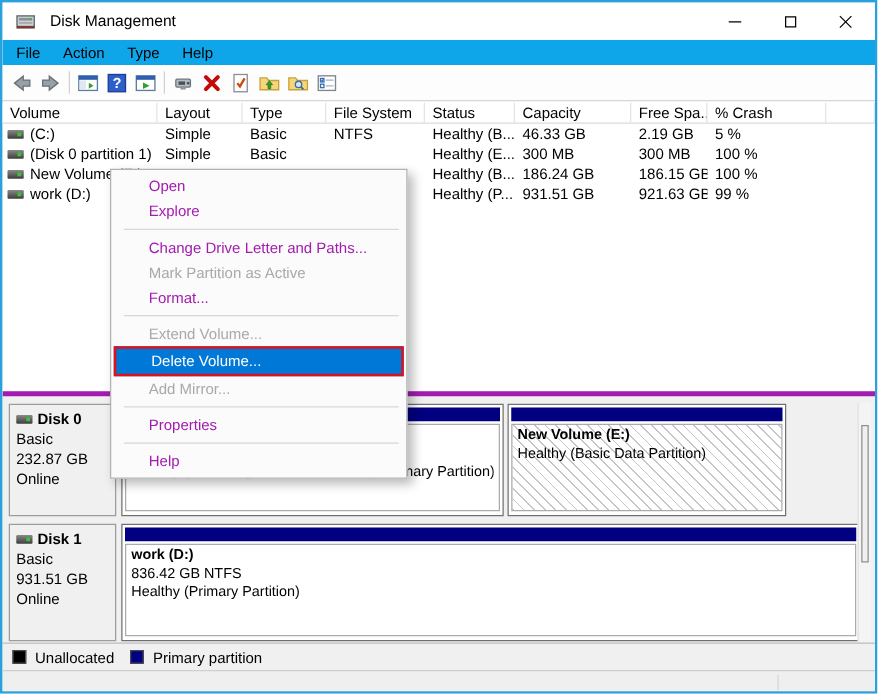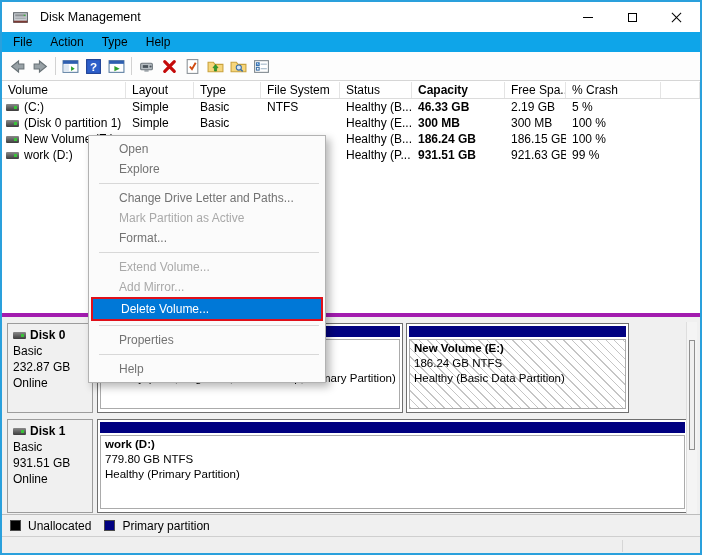--- a/index.html
+++ b/index.html
@@ -26,21 +26,21 @@
   .toolbar { position:absolute; left:0; top:50px; right:0; height:29px; background:#fdfdfd; border-bottom:1px solid #d6d6d6; display:flex; align-items:center; padding-left:4px; }
   .tool-btn { width:23px; height:22px; display:flex; align-items:center; justify-content:center; }
   .tool-sep { width:1px; height:18px; background:#d2d2d2; margin:0 3px; }
 
   
   .listpane { position:absolute; left:0; top:80px; right:0; height:231px; background:#fff; }
   .lv-header { display:flex; height:17px; border-bottom:1px solid #dcdcdc; background:#fff; }
   .lv-hcell { font-size:12px; color:#000; padding:1px 0 0 6px; border-right:1px solid #e4e4e4; white-space:nowrap; overflow:hidden; }
   .lv-row { display:flex; height:16px; align-items:center; }
   .lv-cell { font-size:12px; color:#000; padding-left:6px; white-space:nowrap; overflow:hidden; height:16px; line-height:16px; }
-  .c-vol{width:124px;} .c-lay{width:68px;} .c-typ{width:67px;} .c-fs{width:79px;} .c-st{width:72px;} .c-cap{width:93px;font-weight:bold;} .c-free{width:61px;} .c-pct{width:95px;} .c-end{flex:1;}
+  .c-vol{width:124px;} .c-lay{width:68px;} .c-typ{width:67px;} .c-fs{width:79px;} .c-st{width:72px;} .c-cap{width:93px;} .c-free{width:61px;} .c-pct{width:95px;} .c-end{flex:1;}
   .vol-first { display:flex; align-items:center; gap:5px; padding-left:4px; }
   .drive-ico { width:13px; height:7px; background:linear-gradient(#8a8a8a,#3c3c3c); border-radius:1px; position:relative; flex:0 0 auto; }
   .drive-ico::after { content:""; position:absolute; right:2px; top:2px; width:3px; height:3px; background:#39c239; }
 
   
   .diskpane { position:absolute; left:0; top:311px; right:0; height:201px; background:#f0f0f0; border-top:4px solid #a21caf; }
   .disk-label { position:absolute; left:5px; width:86px; background:#f0f0f0; border:1px solid #9c9c9c; padding:3px 5px; }
   .disk-label .dname { display:flex; align-items:center; gap:4px; font-size:12px; font-weight:bold; color:#000; line-height:16px; }
   .disk-label .dline { font-size:12px; color:#000; line-height:16px; white-space:nowrap; }
   .partition { position:absolute; border:1px solid #6f6f6f; background:#fff; }
@@ -54,21 +54,21 @@
 
   
   .legendbar { position:absolute; left:0; top:512px; right:0; height:22px; background:#f0f0f0; border-top:1px solid #bcbcbc; display:flex; align-items:center; padding-left:8px; gap:7px; }
   .legend-sq { width:11px; height:11px; border:1px solid #4a4a4a; flex:0 0 auto; }
   .legend-label { font-size:12px; color:#000; margin-right:6px; }
   .statusbar { position:absolute; left:0; top:534px; right:0; height:17px; background:#efefef; border-top:1px solid #cfcfcf; }
   .status-sep { position:absolute; left:620px; top:3px; width:1px; height:12px; background:#d6d6d6; }
 
   
   .context-menu { position:absolute; left:86px; top:133px; width:238px; background:#fbfbfb; border:1px solid #b2b2b2; box-shadow:4px 4px 8px rgba(0,0,0,.28); padding:3px 0; z-index:50; }
-  .cm-item { height:20px; line-height:20px; font-size:12px; color:#737373; padding-left:30px; white-space:nowrap; }
+  .cm-item { height:20px; line-height:20px; font-size:12px; color:#a21caf; padding-left:30px; white-space:nowrap; }
   .cm-item.disabled { color:#a9a9a9; }
   .cm-sep { height:1px; background:#d8d8d8; margin:4px 6px 4px 10px; }
   .cm-item.highlight { height:24px; margin:0 2px; border:2px solid #e0101a; background:#0078d7; color:#fff; line-height:20px; padding-left:28px; }
 </style>
 </head>
 <body>
 
 <div class="window">
 
   <div class="titlebar">
@@ -264,39 +264,38 @@
       <div class="p-content" style="height:70px;">
         <div class="p-line b">(C:)</div>
         <div class="p-line">46.33 GB NTFS</div>
         <div class="p-line">Healthy (Boot, Page File, Crash Dump, Primary Partition)</div>
       </div>
     </div>
     <div class="partition" style="left:404px; top:6px; width:223px; height:90px;">
       <div class="p-strip"></div>
       <div class="p-content hatched" style="height:70px;">
         <div class="p-line b">New Volume  (E:)</div>
-        <div class="p-line">186.24 GB NTFS</div>
         <div class="p-line">Healthy (Basic Data Partition)</div>
       </div>
     </div>
 
     <div class="disk-label" style="top:102px; height:94px;">
       <div class="dname">
           <span class="drive-ico"></span>
           <span>Disk 1</span>
         </div>
       <div class="dline">Basic</div>
       <div class="dline">931.51 GB</div>
       <div class="dline">Online</div>
     </div>
     <div class="partition" style="left:95px; top:102px; width:591px; height:94px;">
       <div class="p-strip"></div>
       <div class="p-content" style="height:74px;">
         <div class="p-line b">work  (D:)</div>
-        <div class="p-line">779.80 GB NTFS</div>
+        <div class="p-line">836.42 GB NTFS</div>
         <div class="p-line">Healthy (Primary Partition)</div>
       </div>
     </div>
 
     <div class="pane-scrollbar">
       <div class="pane-scroll-thumb"></div>
     </div>
   </div>
 
   <div class="legendbar">
@@ -312,21 +311,21 @@
 
   <div class="context-menu">
     <div class="cm-item">Open</div>
     <div class="cm-item">Explore</div>
     <div class="cm-sep"></div>
     <div class="cm-item">Change Drive Letter and Paths...</div>
     <div class="cm-item disabled">Mark Partition as Active</div>
     <div class="cm-item">Format...</div>
     <div class="cm-sep"></div>
     <div class="cm-item disabled">Extend Volume...</div>
+    <div class="cm-item highlight">Delete Volume...</div>
     <div class="cm-item disabled">Add Mirror...</div>
-    <div class="cm-item highlight">Delete Volume...</div>
     <div class="cm-sep"></div>
     <div class="cm-item">Properties</div>
     <div class="cm-sep"></div>
     <div class="cm-item">Help</div>
   </div>
 
 </div>
 
 </body></html>

